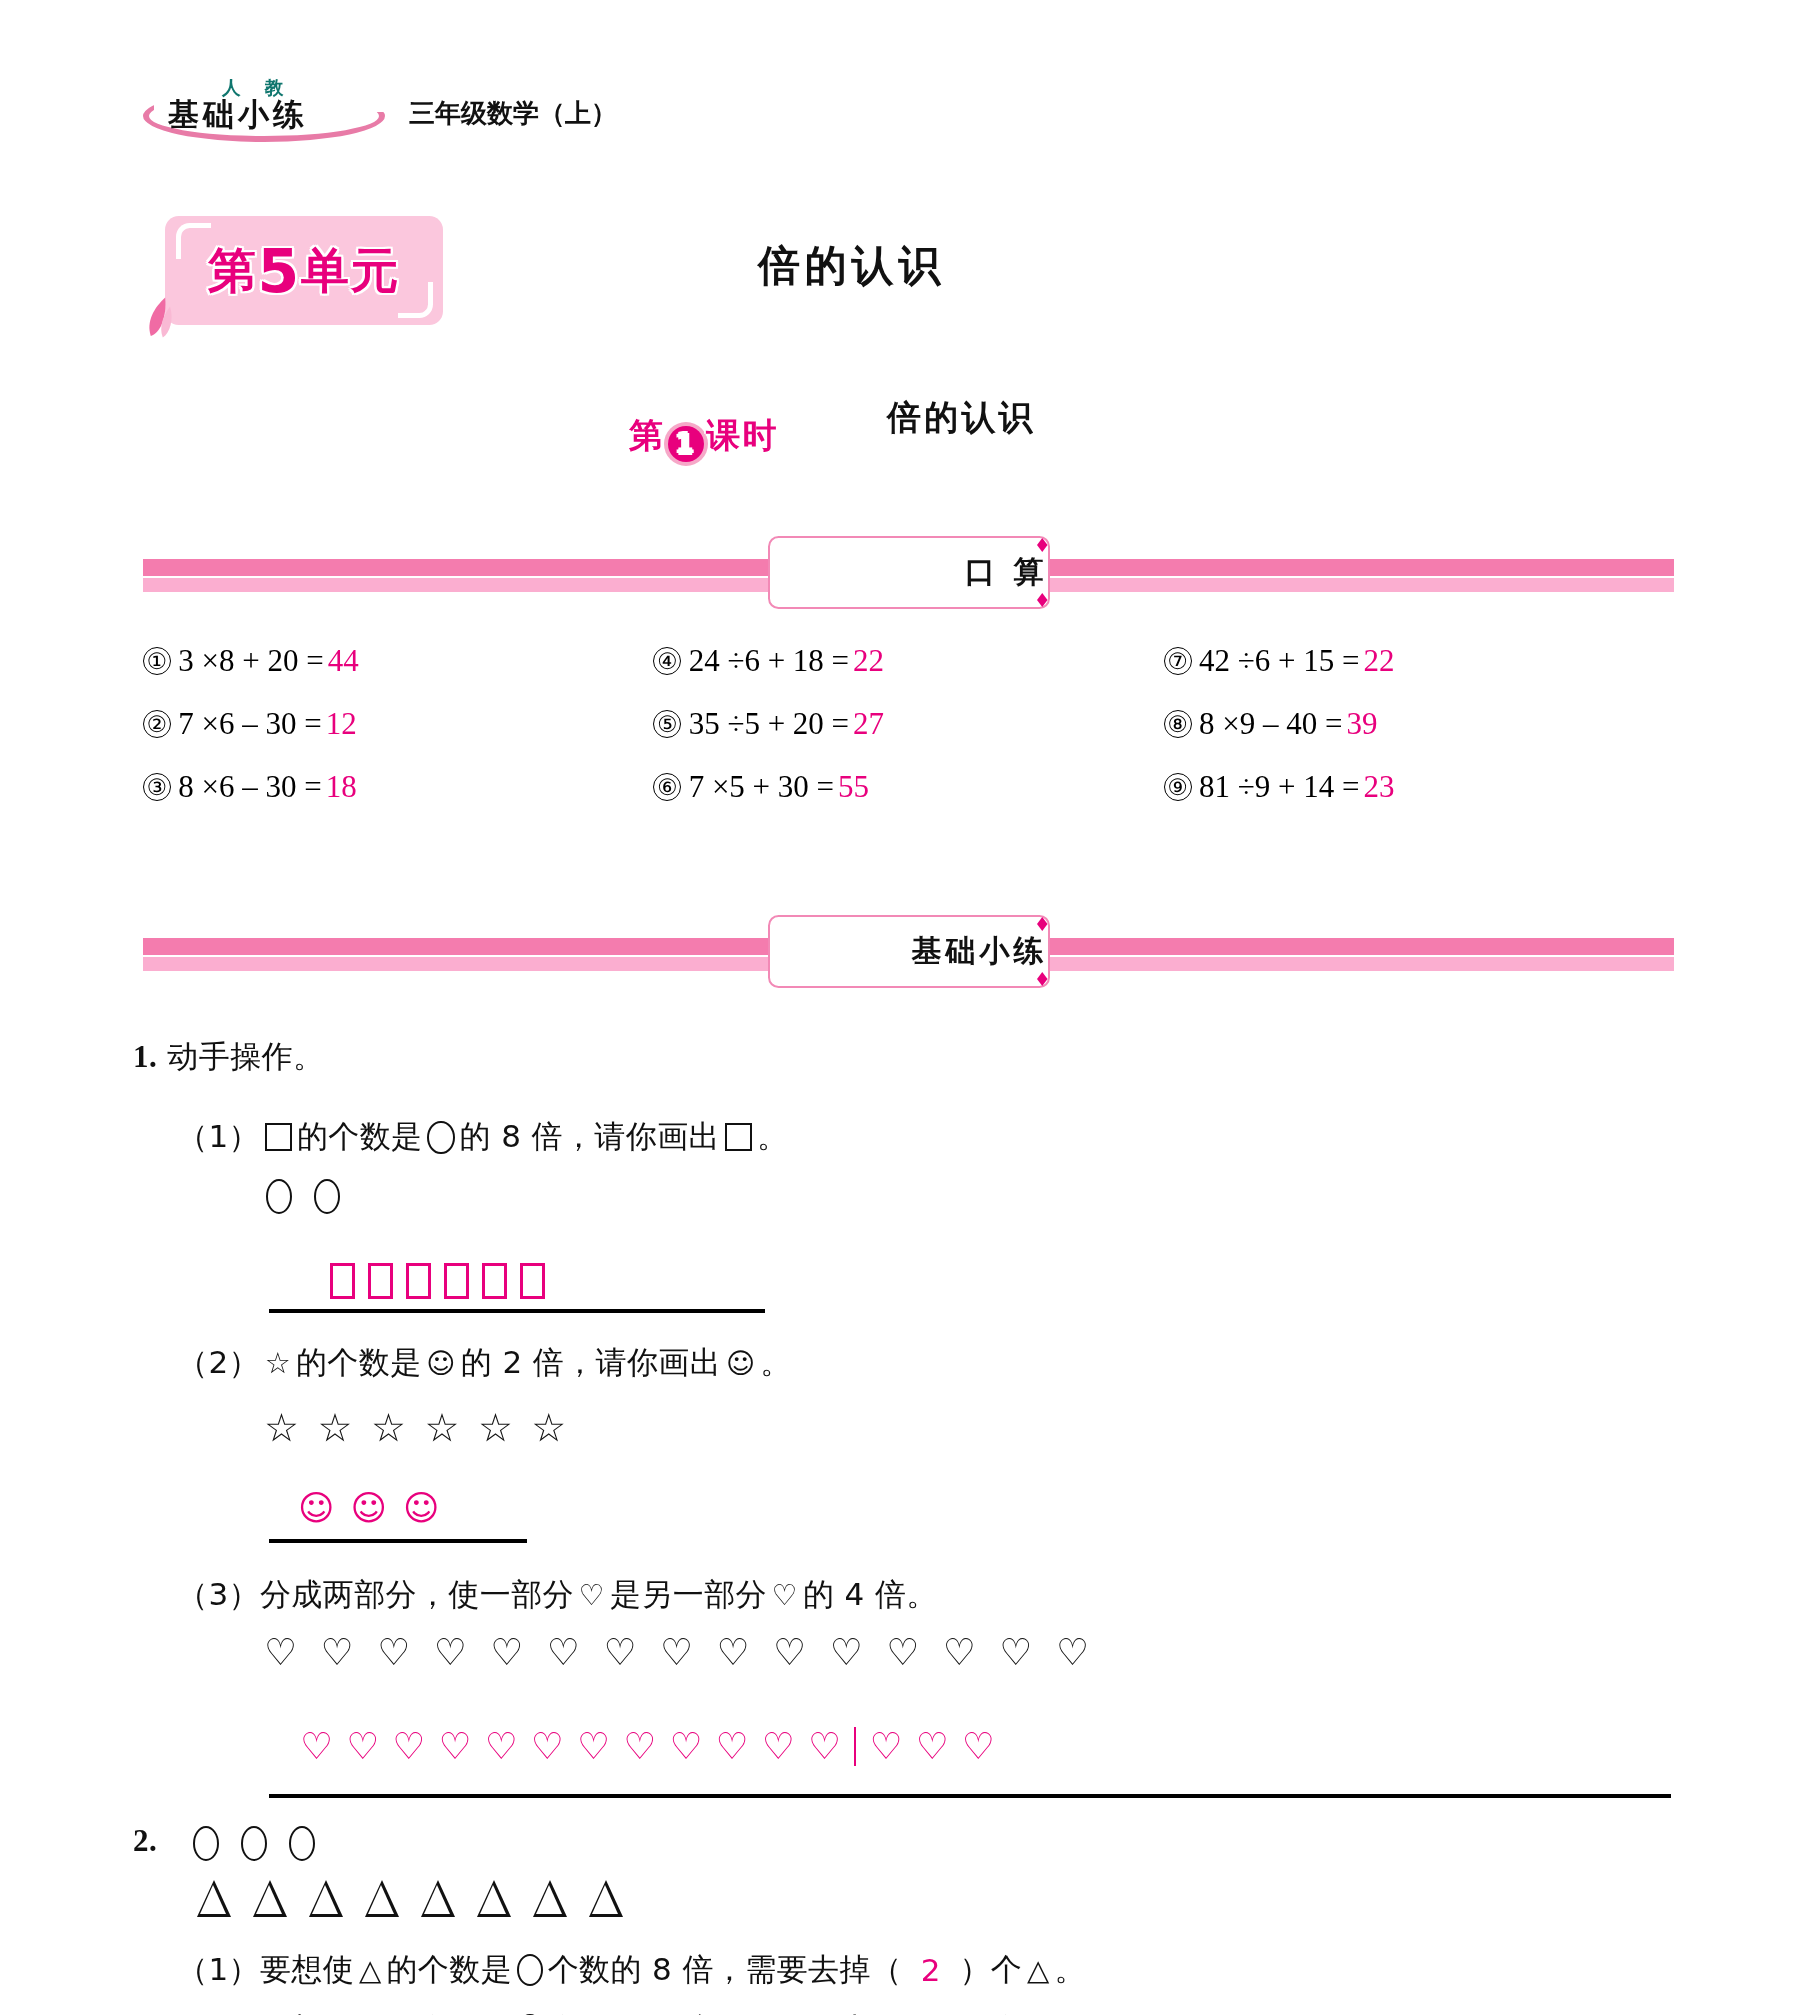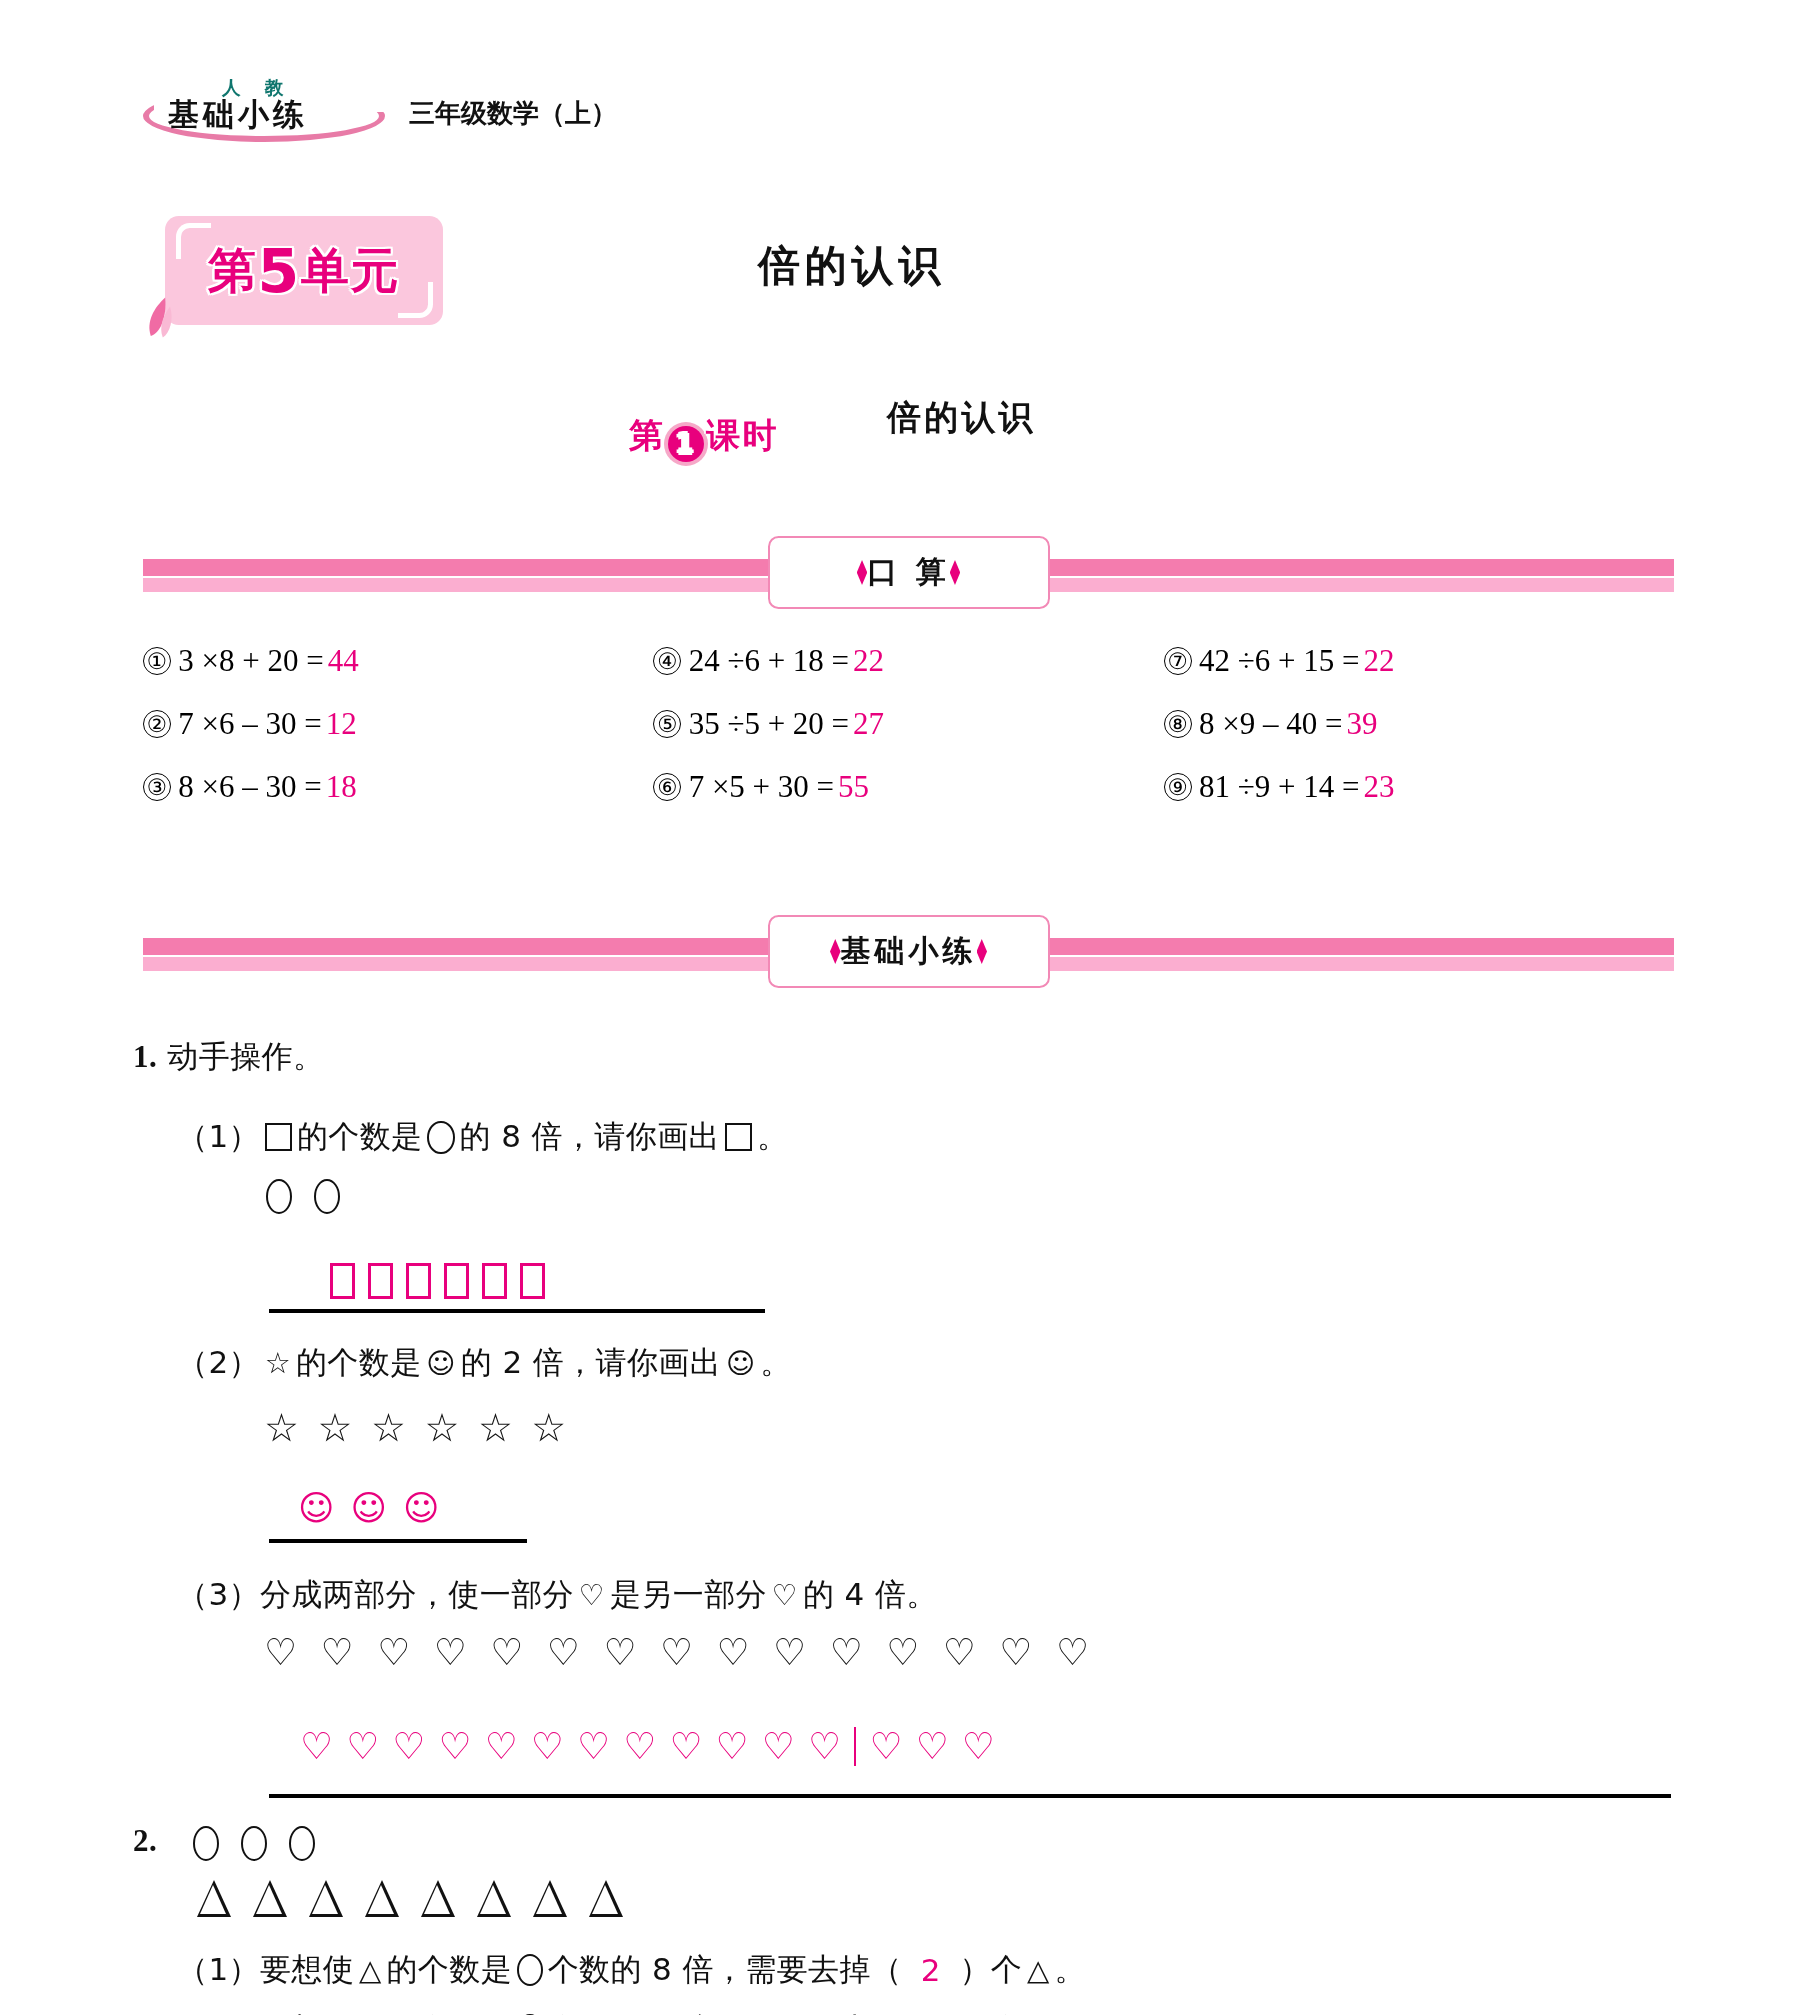--- a/index.html
+++ b/index.html
@@ -112,21 +112,21 @@
     background:#f47cae;
   }
   .band .stripe-b {
     position:absolute; left:0; top:42px; width:100%; height:13.7px;
     background:#fbaed0;
   }
   .band .plate {
     position:absolute; left:50%; transform:translateX(-50%);
     top:0; width:278px; height:69px;
     background:#fff; border:2px solid #f289b6; border-radius:10.5px;
-    display:flex; align-items:center; justify-content:center; 
+    display:flex; align-items:flex-end; justify-content:center; flex-direction:column;
   }
   .band .dia {
     width:10.5px; height:25px; background:#e8007d;
     clip-path: polygon(50% 0, 100% 50%, 50% 100%, 0 50%);
   }
   .band .plate-label {
     font-family:"DejaVu Sans","Liberation Sans",sans-serif;
     font-weight:bold; font-size:30px; color:#111; letter-spacing:4px;
     white-space:nowrap;
   }

